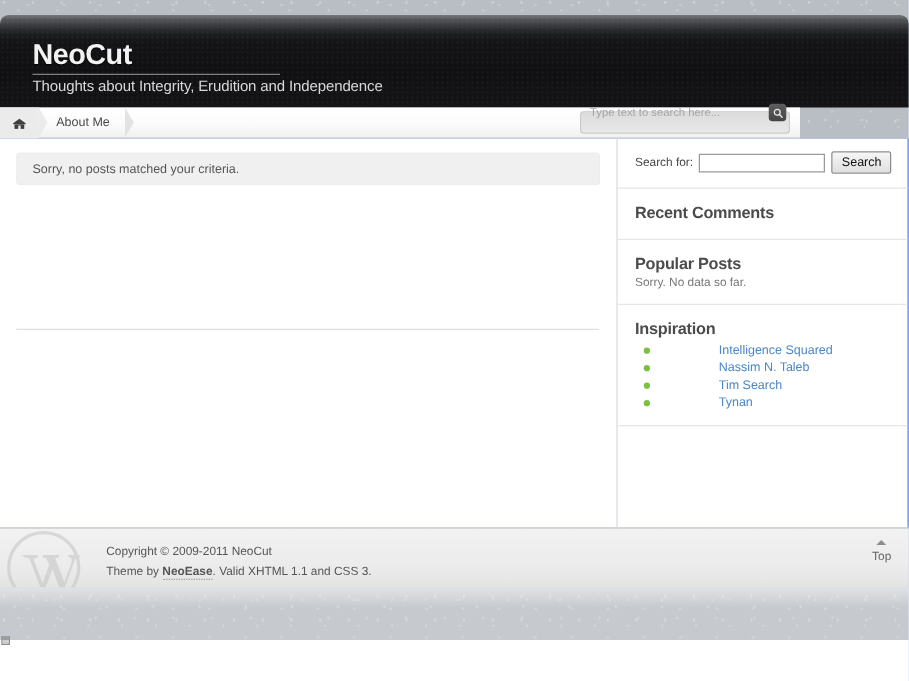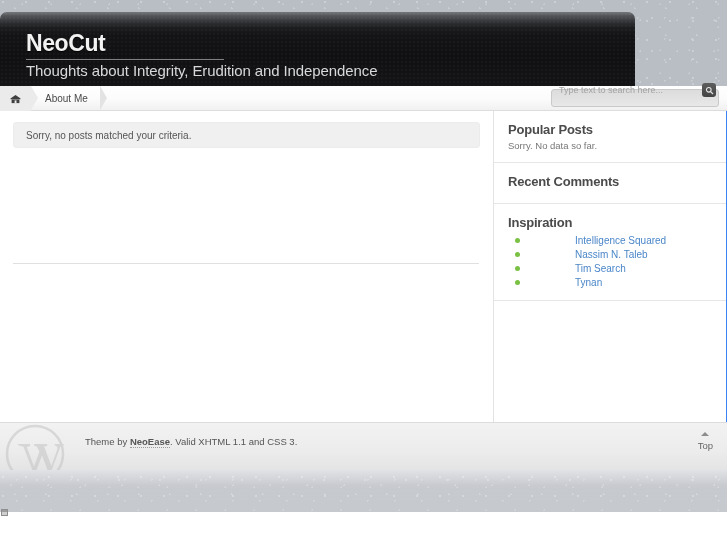--- a/index.html
+++ b/index.html
@@ -52,21 +52,21 @@
     position: absolute;
     left: 0; top: 0;
     width: 727px;
   }
 
   
   #header {
     position: absolute;
     left: 0;
     top: 12px;
-    width: 635px;
+    width: 727px;
     height: 74px;
     background:
       linear-gradient(180deg, #5a5d62 0%, #3b3d41 5%, #232427 14%, #141416 30%, #101012 60%, #141416 100%);
     border-top-left-radius: 7px;
     border-top-right-radius: 7px;
     overflow: hidden;
   }
   #header::before {
     content: "";
     position: absolute;
@@ -99,33 +99,33 @@
     line-height: 1;
     text-shadow: 0 1px 1px rgba(0,0,0,.85);
   }
   #site-title-rule {
     width: 198px;
     height: 1px;
     background: #7d7f83;
     margin: 4px 0 3px 0;
   }
   #site-desc {
-    font-size: 15px;
+    font-size: 12px;
     color: #d7d8da;
     letter-spacing: -0.1px;
     line-height: 1.1;
     white-space: nowrap;
   }
 
   
   #navbar {
     position: absolute;
     left: 0;
     top: 86px;
-    width: 727px;
+    width: 640px;
     height: 25px;
     background: linear-gradient(180deg, #ffffff 0%, #fbfbfb 55%, #f1f1f1 100%);
     border-bottom: 1px solid #dddddd;
   }
   #nav-menu {
     position: absolute;
     left: 0; top: 0;
     height: 25px;
     display: flex;
     align-items: stretch;
@@ -445,28 +445,33 @@
     <div id="body-wrap">
 
       <div id="content">
         <div id="notice">Sorry, no posts matched your criteria.</div>
         <div id="content-rule"></div>
       </div>
 
       <div id="sidebar">
 
 
+        <div class="widget" id="search-widget">
+          <span id="search-label">Search for:</span>
+          <input id="search-field" type="text" style="">
+          <button id="search-submit">Search</button>
+        </div>
+
+        <div class="widget">
+          <div class="widget-title">Recent Comments</div>
+        </div>
 
         <div class="widget">
           <div class="widget-title">Popular Posts</div>
           <div class="widget-note">Sorry. No data so far.</div>
-        </div>
-
-        <div class="widget">
-          <div class="widget-title">Recent Comments</div>
         </div>
 
         <div class="widget">
           <div class="widget-title">Inspiration</div>
           <ul id="inspiration-list">
             <li>
               <span class="bullet-icon"></span>
               <a class="inspiration-link">Intelligence Squared</a>
             </li>
             <li>
@@ -490,20 +495,21 @@
     </div>
 
     <div id="footer">
       <span id="wp-logo">
         <svg viewBox="0 0 62 62" width="62" height="62" aria-hidden="true">
           <circle cx="31" cy="31" r="28" fill="none" stroke="#c4c4c4" stroke-width="2.6"></circle>
           <path d="M13 21 h13 v2.2 l-3.2 .7 l7.2 19.6 l5.4 -14.8 l-2.6 -5.3 l-2.6 -.5 v-2 h13 v2 l-3 .6 l7.2 19.4 l5.6 -15.6 c1 -3 .2 -4.4 -2.4 -4.9 v-1.5 h9 v2 l-3.2 .9 l-9.6 25.6 h-2.4 l-6.4 -17 l-6.4 17 h-2.3 l-9.8 -25.6 l-3.5 -.9 z" fill="#c4c4c4"></path>
         </svg>
       </span>
       <div id="footer-text">
+        <div>Copyright © 2009-2011 NeoCut</div>
         <div>
           <span>Theme by </span><a class="footer-strong">NeoEase</a><span>. Valid XHTML 1.1 and CSS 3.</span>
         </div>
       </div>
       <a id="top-link">
         <span class="top-caret"></span>
         <span>Top</span>
       </a>
     </div>
 

